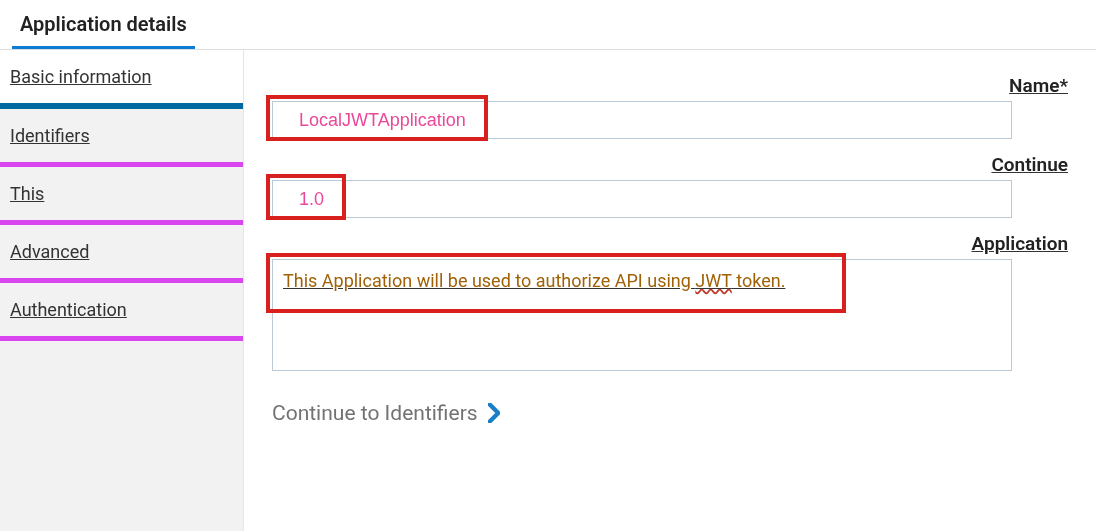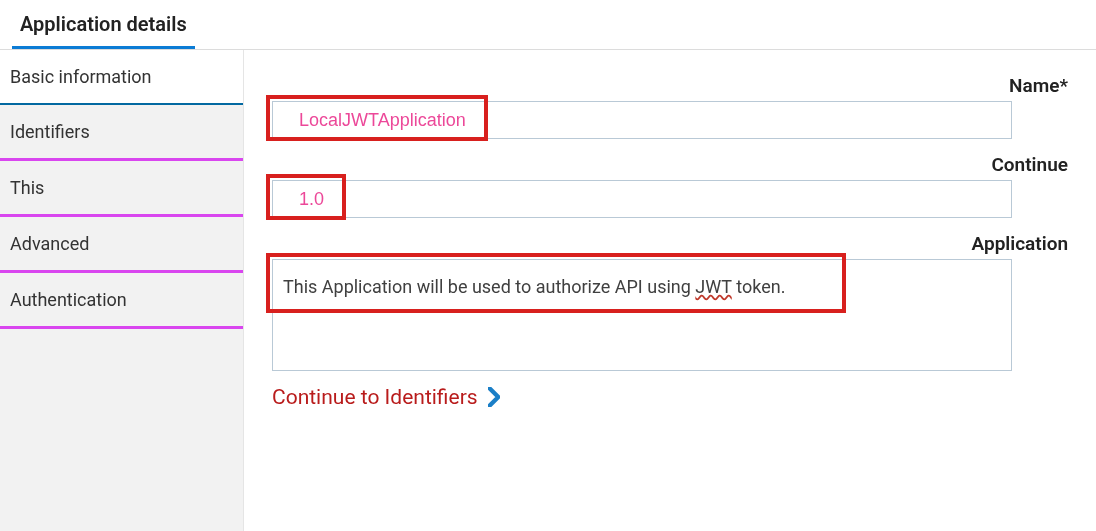--- a/index.html
+++ b/index.html
@@ -11,20 +11,21 @@
     background: #fff;
     width: 1096px;
     height: 531px;
     overflow: hidden;
   }
   .page {
     display: flex;
     flex-direction: column;
     width: 100%;
     height: 531px;
+    text-decoration: underline;
   }
   .tabbar {
     padding: 0 12px;
     border-bottom: 1px solid #dcdcdc;
   }
   .tab {
     display: inline-block;
     padding: 12px 8px 10px 8px;
     font-size: 20px;
     font-weight: 600;
@@ -40,26 +41,26 @@
   }
   .sidebar {
     width: 244px;
     background: #f2f2f2;
     border-right: 1px solid #e5e5e5;
   }
   .side-item {
     padding: 16px 10px;
     font-size: 18px;
     color: #333;
-    border-bottom: 3px solid #d946ef;
+    border-bottom: 5px solid #d946ef;
     cursor: pointer;
   }
   .side-item.active {
     background: #fff;
-    border-bottom: 2px solid #0369a1;
+    border-bottom: 6px solid #0369a1;
   }
   .main {
     flex: 1;
     padding: 24px 28px;
     overflow: auto;
   }
   .field { margin-bottom: 14px; }
   .label {
     font-size: 19px;
     font-weight: 600;
@@ -76,22 +77,23 @@
     font-size: 18px;
     color: #ec4899;
     background: #fff;
   }
   .spell-mark {
     text-decoration-line: underline;
     text-decoration-style: wavy;
     text-decoration-color: #c0392b;
   }
   .continue-link {
+    margin-top: 16px;
     font-size: 21px;
-    color: #b91c1c;
+    color: #737373;
     cursor: pointer;
     display: inline-flex;
     align-items: center;
     gap: 10px;
   }
   .chevron-icon {
     width: 12px; height: 20px;
     display: inline-block;
   }
   .chevron-icon svg { display: block; }
@@ -99,23 +101,23 @@
   .hl {
     position: absolute;
     border: 4px solid #d8201e;
     pointer-events: none;
   }
   
   .textarea-div {
     width: 740px;
     height: 112px;
     border: 1px solid #b9c9d6;
-    padding: 14px 10px;
+    padding: 8px 10px;
     font-size: 18px;
-    color: #404040;
+    color: #a16207;
     background: #fff;
     line-height: 1.4;
   }
 </style>
 </head>
 <body>
 
 <div class="page">
   <div class="tabbar">
     <div class="tab active">

